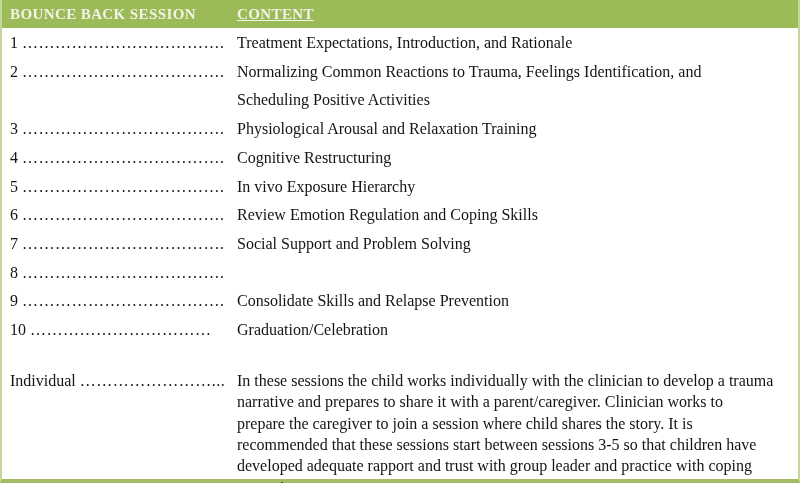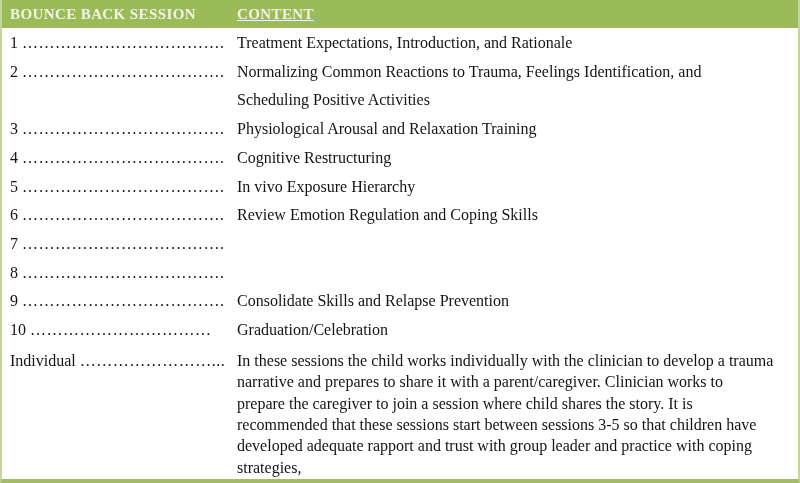--- a/index.html
+++ b/index.html
@@ -62,21 +62,21 @@
   .cell-content {
     flex: 1;
     padding-left: 8px;
     padding-right: 24px;
     line-height: 28.7px;
   }
   .leader { letter-spacing: 0.5px; }
   
   .row:last-child { margin-top: 5px; }
   .row:last-child .cell-session,
-  .row:last-child .cell-content { line-height: 21.4px; }
+  .row:last-child .cell-content { line-height: 21.4px; margin-top: 20px; }
 </style>
 </head>
 <body>
 
 <div class="session-table">
   <div class="table-header">
     <div class="hcol-session">BOUNCE BACK SESSION</div>
     <div class="hcol-content">CONTENT</div>
   </div>
   <div class="table-rows">
@@ -99,20 +99,21 @@
       <div class="row">
         <div class="cell-session"><span>5</span> <span class="leader">……………………………….</span></div>
         <div class="cell-content">In vivo Exposure Hierarchy</div>
       </div>
       <div class="row">
         <div class="cell-session"><span>6</span> <span class="leader">……………………………….</span></div>
         <div class="cell-content">Review Emotion Regulation and Coping Skills</div>
       </div>
       <div class="row">
         <div class="cell-session"><span>7</span> <span class="leader">……………………………….</span></div>
+        <div class="cell-content">Social Support and Problem Solving</div>
       </div>
       <div class="row">
         <div class="cell-session"><span>8</span> <span class="leader">……………………………….</span></div>
       </div>
       <div class="row">
         <div class="cell-session"><span>9</span> <span class="leader">……………………………….</span></div>
         <div class="cell-content">Consolidate Skills and Relapse Prevention</div>
       </div>
       <div class="row">
         <div class="cell-session"><span>10</span> <span class="leader">……………………………</span></div>

